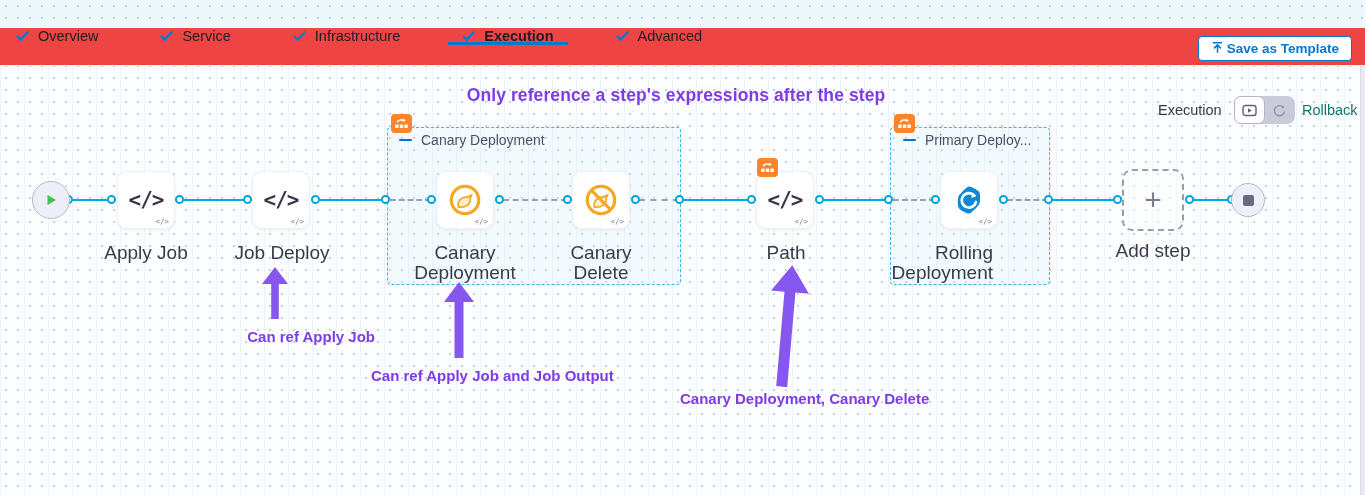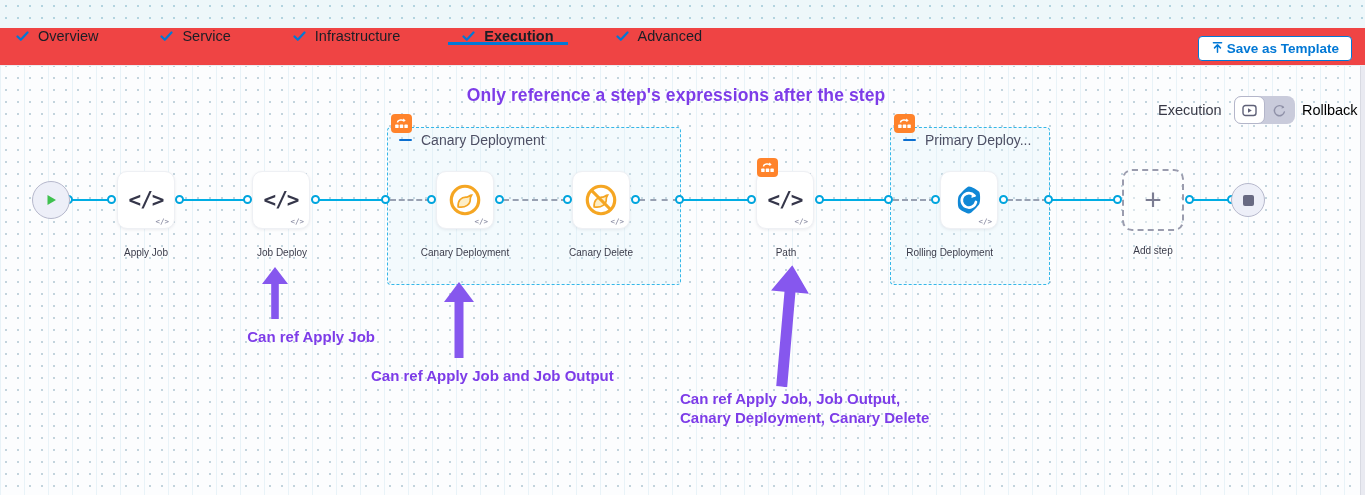--- a/index.html
+++ b/index.html
@@ -47,35 +47,35 @@
     color:#7d3ce8; font-size:17.5px; font-weight:bold; letter-spacing:.1px; }
   .note { position:absolute; color:#7d3ce8; font-size:15px; font-weight:bold; white-space:nowrap; }
   .arrow { position:absolute; }
 
   
   .exec-label { position:absolute; left:1158px; top:102px; font-size:14.5px; color:#383946; }
   .toggle { position:absolute; left:1234px; top:96px; width:61px; height:28px;
     background:#c9cbdb; border-radius:8px; display:flex; cursor:pointer; }
   .toggle .seg { width:30.5px; height:28px; display:flex; align-items:center; justify-content:center; }
   .toggle .seg.on { background:#fff; border:1px solid #b4b6ca; border-radius:7px; }
-  .rollback { position:absolute; left:1302px; top:102px; font-size:14.5px; color:#000000; font-weight:500; cursor:pointer; }
+  .rollback { position:absolute; left:1302px; top:102px; font-size:14.5px; color:#0f766e; font-weight:500; cursor:pointer; }
 
   
   .edge { position:absolute; top:199px; height:2px; background:#00ade4; }
   .edge.dashed { background:none; border-top:2px dashed #98a1b2; }
   .port { position:absolute; top:195px; width:9px; height:9px; border-radius:50%;
     background:#fff; border:2px solid #00a5de; }
   .node-card { position:absolute; top:171px; width:58px; height:58px; background:#fff;
     border:1px solid #eef0f4; border-radius:10px; box-shadow:0 1px 3px rgba(40,41,61,.08);
     display:flex; align-items:center; justify-content:center; cursor:pointer; }
   .node-card .mini-code { position:absolute; right:5px; bottom:2px; font-family:"DejaVu Sans Mono",monospace;
     font-size:7.5px; font-weight:bold; color:#8e90a6; }
   .code-glyph { font-family:"DejaVu Sans Mono",monospace; font-size:21px; font-weight:bold; color:#35364a; letter-spacing:-1px; }
   .node-label { position:absolute; top:243px; width:120px; text-align:center;
-    font-size:10px; color:#3a3b4a; line-height:20px; }
+    font-size:19px; color:#3a3b4a; line-height:20px; }
   .start-node { position:absolute; left:32px; top:181px; width:38px; height:38px; border-radius:50%;
     background:#edeff8; border:1px solid #b6b8cc; display:flex; align-items:center; justify-content:center; cursor:pointer; }
   .end-node { position:absolute; left:1231px; top:183px; width:34px; height:34px; border-radius:50%;
     background:#edeff8; border:1px solid #b6b8cc; display:flex; align-items:center; justify-content:center; cursor:pointer; }
   .end-node .sq { width:11px; height:11px; background:#686a82; border-radius:2px; }
   .group-box { position:absolute; top:127px; height:158px; border:1px dashed #35b7e8;
     border-radius:4px; background:rgba(215,242,252,.22); }
   .group-head { position:absolute; top:132px; display:flex; align-items:center; gap:9px;
     font-size:14px; color:#4e5065; white-space:nowrap; cursor:pointer; }
   .group-head .minus { width:13px; height:2.5px; background:#0b6fd0; border-radius:1px; }
@@ -297,16 +297,15 @@
   <svg class="arrow" style="left:444px;top:282px;" width="30" height="76" viewBox="0 0 30 76">
     <path d="M15 0 L30 20 H19.5 V76 H10.5 V20 H0 Z" fill="#8657ee"></path>
   </svg>
   <svg class="arrow" style="left:768px;top:265px;transform:rotate(5deg);" width="38" height="122" viewBox="0 0 38 122">
     <path d="M19 0 L38 27 H24.5 V122 H13.5 V27 H0 Z" fill="#8657ee"></path>
   </svg>
 
   <div class="note" style="left:175px;top:328px;width:200px;text-align:right;">Can ref Apply Job</div>
   <div class="note" style="left:371px;top:367px;">Can ref Apply Job and Job Output</div>
   <div class="note" style="left:680px;top:389px;line-height:19px;">
-    <div>Can ref Apply Job, Job Output,</div>
     <div>Canary Deployment, Canary Delete</div>
   </div>
 </div>
 
 </body></html>

